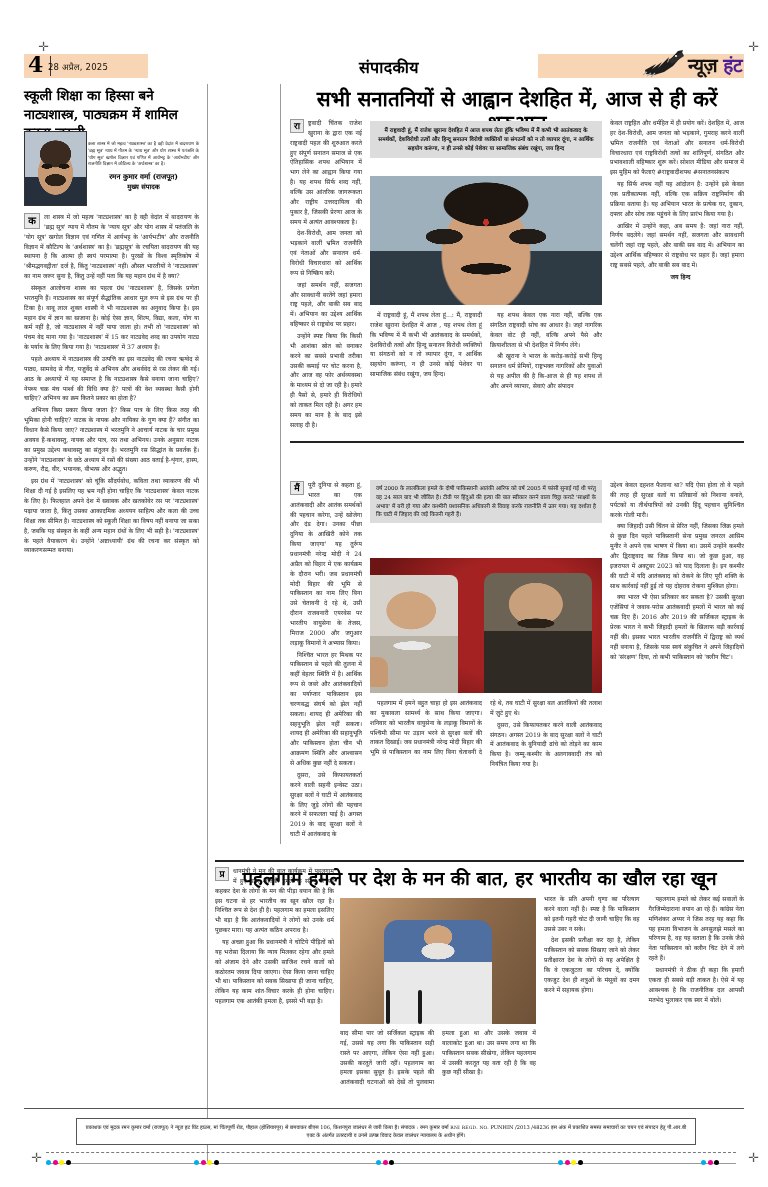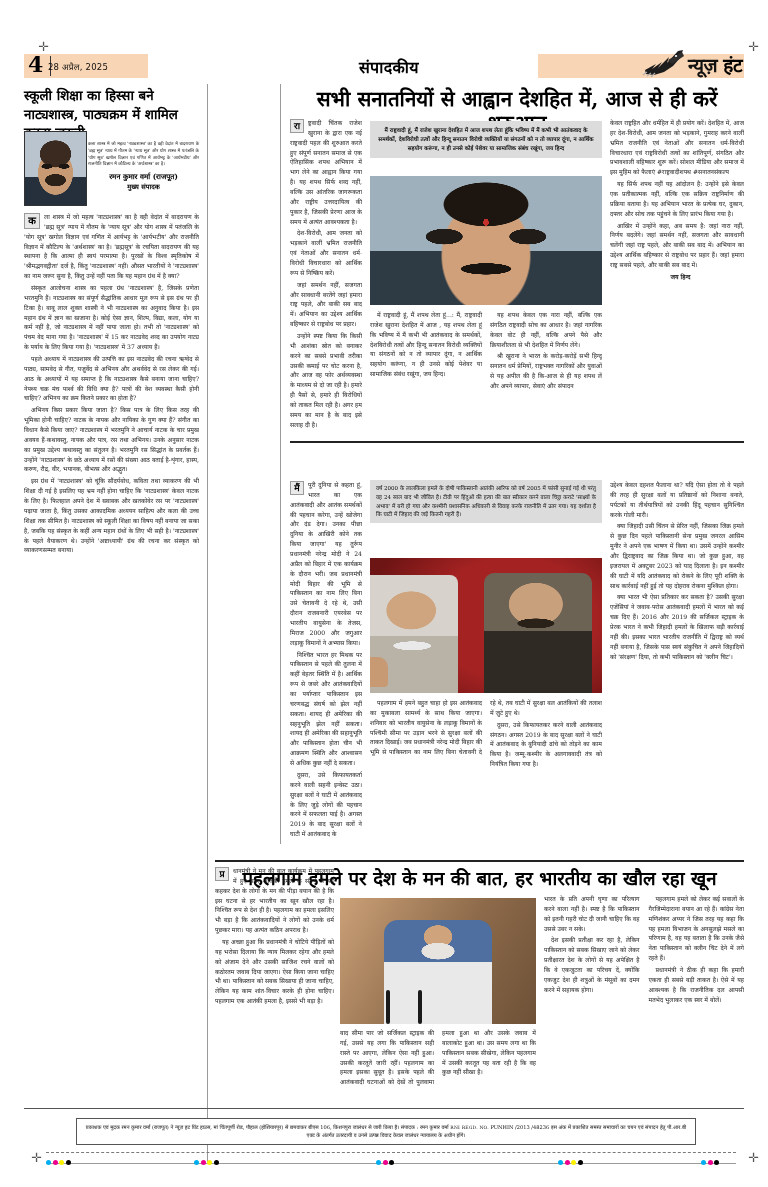--- a/index.html
+++ b/index.html
@@ -26,21 +26,21 @@
   .mast-white{position:absolute;left:124px;top:0;width:390px;height:24px;background:#fff;}
   .pageno{position:absolute;left:4px;top:-3px;font-family:"DejaVu Serif","Liberation Serif",serif;
           font-weight:bold;font-size:22px;color:#000;}
   .mast-rule{position:absolute;left:26px;top:2px;width:1px;height:20px;background:#333;}
   .mast-date{position:absolute;left:24px;top:7px;font-size:8.5px;color:#111;letter-spacing:.2px;}
   .mast-section{position:absolute;left:335px;top:2px;font-family:Liberation Mono, monospace;
                 font-weight:bold;font-size:16px;color:#000;letter-spacing:.3px;}
   .logo{position:absolute;right:2px;top:-12px;height:36px;display:flex;align-items:flex-end;gap:2px;}
   .logo-bird{width:44px;height:30px;position:relative;}
   .logo-text{font-family:"DejaVu Serif","Liberation Serif",serif;font-weight:bold;font-size:19px;color:#111;letter-spacing:-.5px;}
-  .logo-text .accent{color:#000000;}
+  .logo-text .accent{color:#4c1d95;}
 
   
   .hl{font-family:"DejaVu Serif","Liberation Serif",serif;font-weight:bold;color:#000;}
   .body-col{font-family:"DejaVu Serif","Liberation Serif",serif;font-size:6.1px;line-height:1.62;
             text-align:justify;color:#1a1a1a;hyphens:none;}
   .body-col p{margin:0 0 2px 0;text-indent:7px;}
   .body-col p.noind{text-indent:0;}
 
   
   .vrule{position:absolute;width:1px;background:#9a9a9a;}

